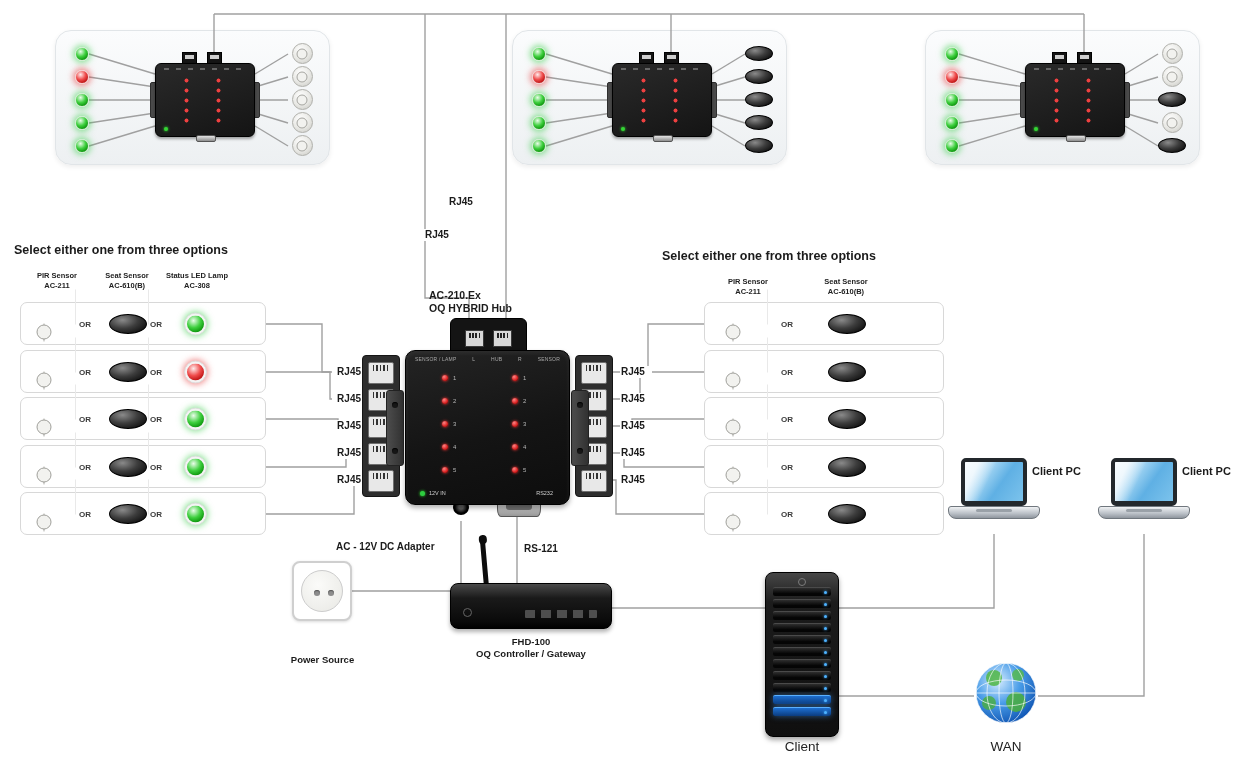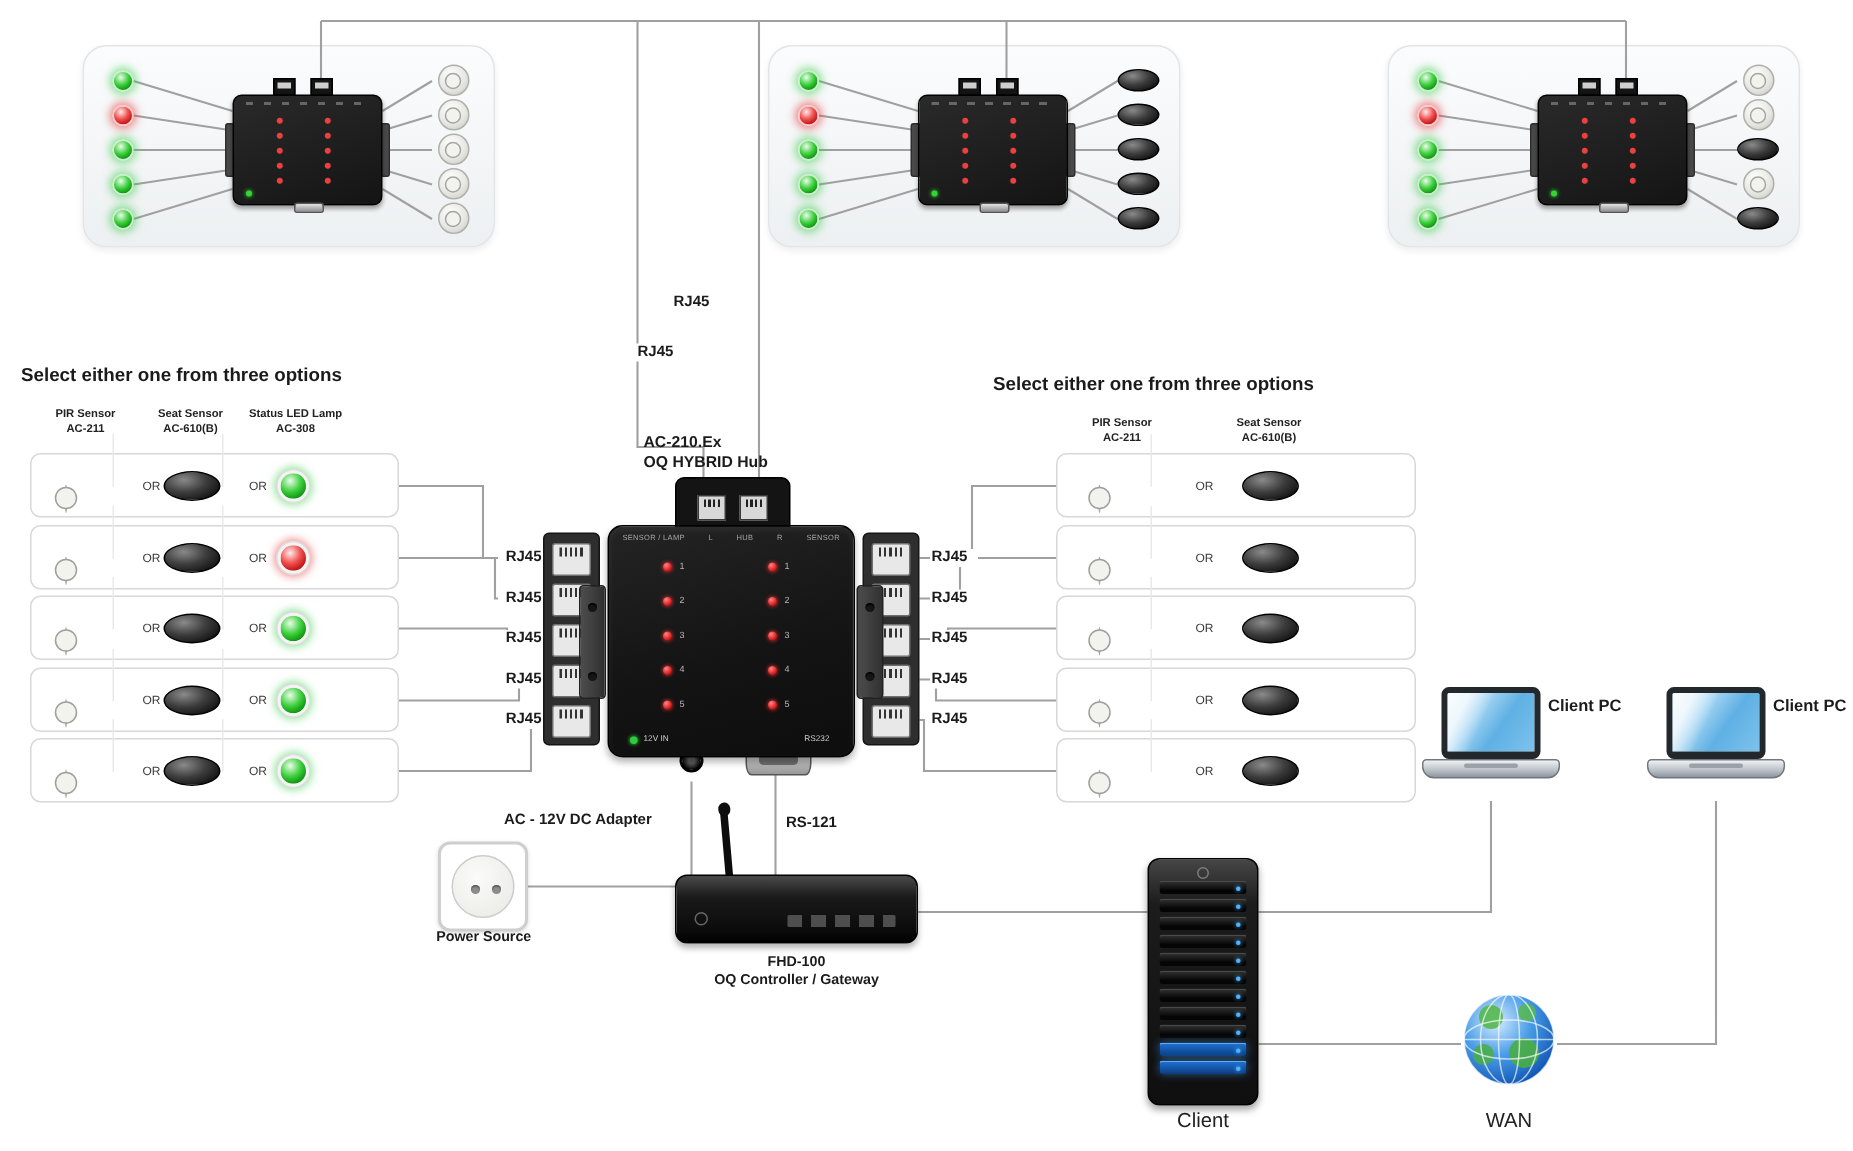--- a/index.html
+++ b/index.html
@@ -43,21 +43,21 @@
   .mgreen{position:absolute;left:8px;bottom:5px;width:4px;height:4px;border-radius:50%;background:#35d435;box-shadow:0 0 3px #3f3}
   .mdb9{position:absolute;left:40px;bottom:-6px;width:20px;height:7px;background:linear-gradient(#e3e3e3,#8e8e8e);
     border:1px solid #555;border-radius:2px}
 
   
   .opt-row{position:absolute;left:20px;width:246px;height:43px;background:#fff;border:1px solid #d8d8d8;
     border-radius:7px;z-index:2}
   .opt-row.r{left:704px;width:240px}
   .opt-row>*{position:absolute;top:50%;transform:translateY(-50%)}
   .divider{top:4px!important;bottom:4px;height:35px;width:1px;background:#e9e9e9}
-  .or{width:28px;text-align:right;font-size:8px;font-weight:400;color:#3a3a3a}
+  .or{width:28px;text-align:left;font-size:8px;font-weight:700;color:#3a3a3a}
   .dome{width:30px;height:30px;border-radius:50%;position:relative;
     background:radial-gradient(circle at 40% 32%,#ffffff,#e7e7e3 55%,#c7c7c2);border:1px solid #aeaea9}
   .dome::after{content:"";position:absolute;left:50%;top:50%;transform:translate(-50%,-50%);
     width:13px;height:13px;border-radius:50%;background:#f2f2ef;border:1px solid #a0a09b}
   .seat{width:38px;height:20px;border-radius:50%;
     background:radial-gradient(ellipse at 35% 28%,#8a8a8a,#3d3d3d 45%,#0f0f0f 85%);border:1px solid #000}
   .opt-row .led{width:21px;height:21px;border:2px solid #f4f4f4;outline:1px solid #dedede}
 
   
   .hub-body{position:absolute;left:405px;top:350px;width:165px;height:155px;border-radius:10px;z-index:2;
@@ -561,21 +561,21 @@
     <div class="hub-rs">RS232</div>
   </div>
 
   <div class="lbl small-lbl" style="left:336px;top:541px">AC - 12V DC Adapter</div>
   <div class="lbl small-lbl" style="left:524px;top:543px">RS-121</div>
 
   <div class="outlet">
     <i class="oh l"></i>
     <i class="oh r"></i>
   </div>
-  <div class="lbl dev-lbl" style="left:280px;top:619px;width:85px">Power Source</div>
+  <div class="lbl dev-lbl" style="left:280px;top:654px;width:85px">Power Source</div>
 
   <i class="ant"></i>
   <div class="fhd"></div>
   <div class="lbl dev-lbl" style="left:443px;top:636px;width:176px">
     <div>FHD-100</div>
       <div>OQ Controller / Gateway</div>
   </div>
 
   <div class="server">
     <i class="ss"></i>

